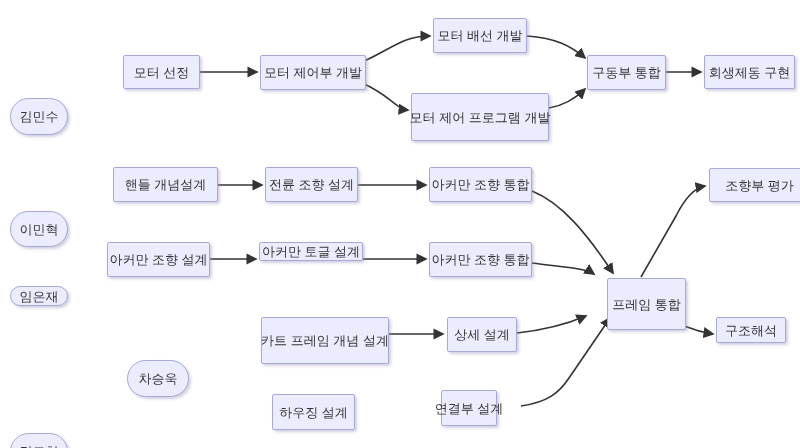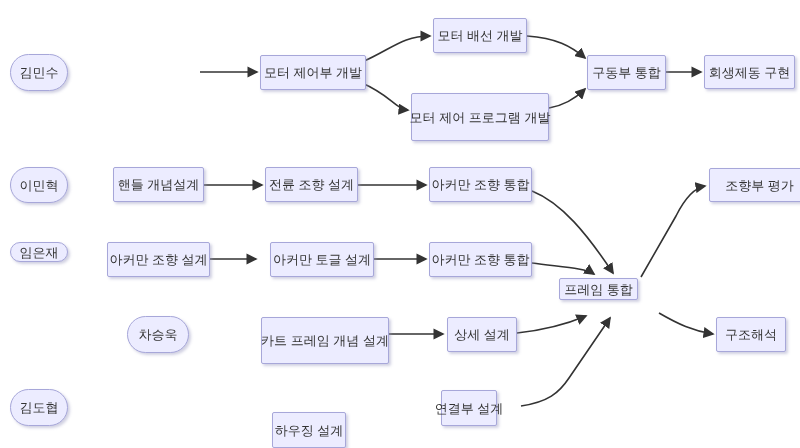--- a/index.html
+++ b/index.html
@@ -10,21 +10,21 @@
   .canvas{position:absolute;left:0;top:0;width:800px;height:448px;}
   svg.edges{position:absolute;left:0;top:0;width:800px;height:448px;pointer-events:none;}
   .node{
     position:absolute;box-sizing:border-box;
     display:flex;align-items:center;justify-content:center;
     background:#ECECFF;border:1px solid #A7A7D9;color:#333333;
     font-size:13px;line-height:1;white-space:nowrap;
     box-shadow:2px 2px 3px rgba(150,150,190,0.45);
   }
   .task{border-radius:2px;}
-  .person{border-radius:19px;}
+  .person{border-radius:19px;margin-top:44px;}
 </style>
 </head>
 <body>
 
 <div class="canvas">
 
   <svg class="edges" viewBox="0 0 800 448">
     <defs>
       <marker id="ah" viewBox="0 0 10 10" refX="8.5" refY="5" markerWidth="7" markerHeight="7" orient="auto">
         <path d="M0 0 L10 5 L0 10 z" fill="#333333"></path>
@@ -50,36 +50,37 @@
       <path marker-end="url(#ah)" d="M659 313 C678 324 693 331 713 334"></path>
     </g>
   </svg>
 
   <div class="node person" style="left:10px;top:54px;width:58px;height:37px">김민수</div>
   <div class="node person" style="left:10px;top:167px;width:58px;height:36px">이민혁</div>
   <div class="node person" style="left:10px;top:242px;width:58px;height:20px">임은재</div>
   <div class="node person" style="left:127px;top:316px;width:62px;height:37px">차승욱</div>
   <div class="node person" style="left:10px;top:389px;width:58px;height:37px">김도협</div>
 
+  <div class="node task" style="left:123px;top:55px;width:77px;height:34px">모터 선정</div>
   <div class="node task" style="left:260px;top:55px;width:106px;height:35px">모터 제어부 개발</div>
   <div class="node task" style="left:433px;top:18px;width:94px;height:35px">모터 배선 개발</div>
   <div class="node task" style="left:411px;top:93px;width:138px;height:48px">모터 제어 프로그램 개발</div>
   <div class="node task" style="left:587px;top:55px;width:79px;height:35px">구동부 통합</div>
   <div class="node task" style="left:704px;top:55px;width:91px;height:34px">회생제동 구현</div>
 
-  <div class="node task" style="left:113px;top:167px;width:91px;height:35px">핸들 개념설계</div>
+  <div class="node task" style="left:113px;top:167px;width:105px;height:35px">핸들 개념설계</div>
   <div class="node task" style="left:265px;top:167px;width:93px;height:35px">전륜 조향 설계</div>
   <div class="node task" style="left:429px;top:167px;width:103px;height:35px">아커만 조향 통합</div>
   <div class="node task" style="left:709px;top:168px;width:101px;height:34px">조향부 평가</div>
 
   <div class="node task" style="left:107px;top:242px;width:103px;height:35px">아커만 조향 설계</div>
-  <div class="node task" style="left:270px;top:242px;width:104px;height:35px">아커만 토글 설계</div>
+  <div class="node task" style="left:259px;top:242px;width:104px;height:19px">아커만 토글 설계</div>
   <div class="node task" style="left:429px;top:242px;width:103px;height:35px">아커만 조향 통합</div>
 
   <div class="node task" style="left:261px;top:317px;width:128px;height:47px">카트 프레임 개념 설계</div>
   <div class="node task" style="left:447px;top:317px;width:70px;height:35px">상세 설계</div>
-  <div class="node task" style="left:559px;top:278px;width:79px;height:22px">프레임 통합</div>
-  <div class="node task" style="left:716px;top:317px;width:70px;height:35px">구조해석</div>
+  <div class="node task" style="left:607px;top:278px;width:79px;height:52px">프레임 통합</div>
+  <div class="node task" style="left:716px;top:317px;width:70px;height:26px">구조해석</div>
 
-  <div class="node task" style="left:272px;top:412px;width:74px;height:36px">하우징 설계</div>
+  <div class="node task" style="left:272px;top:394px;width:83px;height:36px">하우징 설계</div>
   <div class="node task" style="left:441px;top:390px;width:56px;height:36px">연결부 설계</div>
 
 </div>
 
 </body></html>

